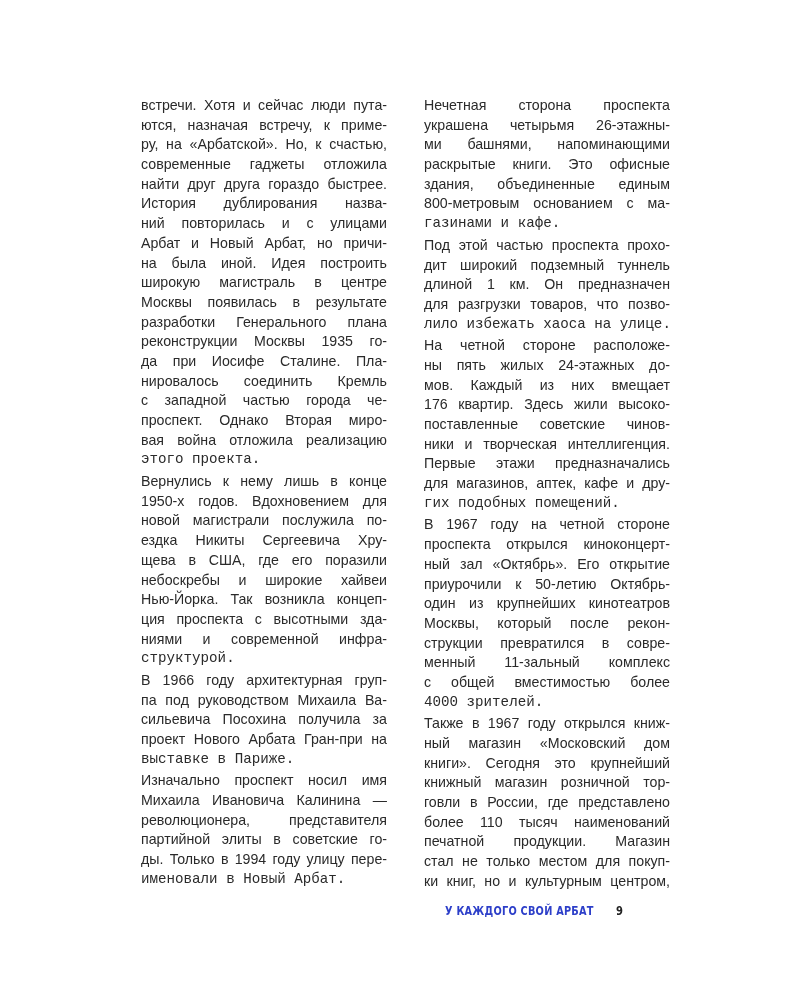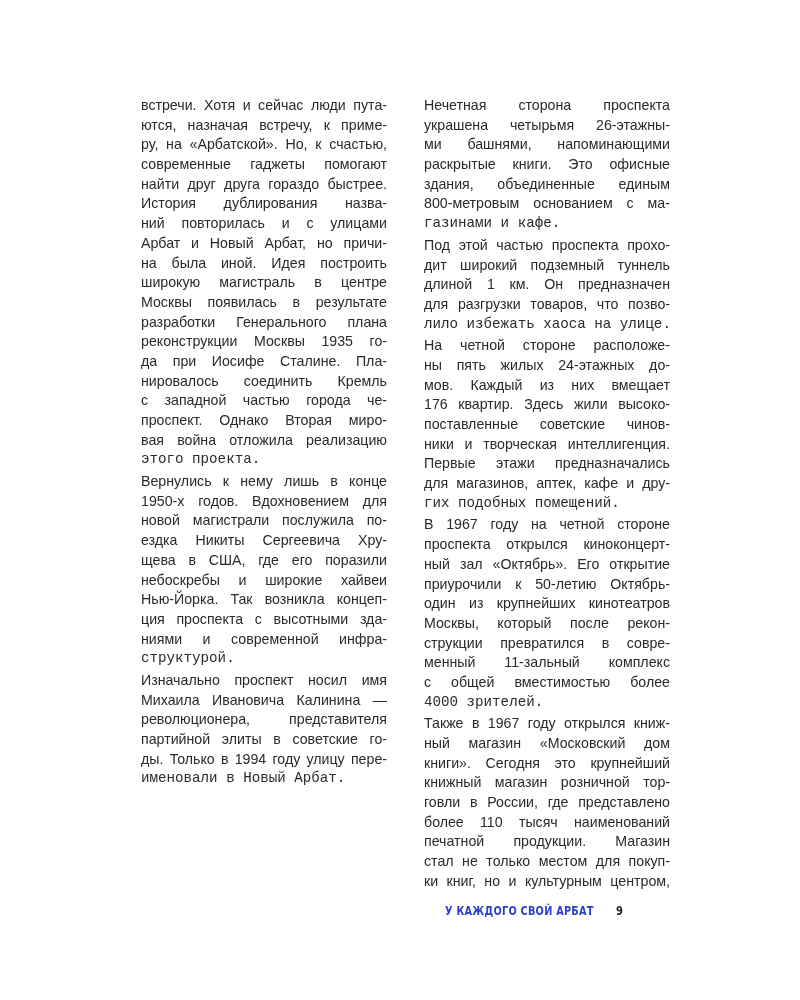--- a/index.html
+++ b/index.html
@@ -20,21 +20,21 @@
 </style>
 </head>
 <body>
 
 <div class="page">
   <div class="col col-left">
       <div class="para">
         <div class="line">встречи. Хотя и сейчас люди пута-</div>
         <div class="line">ются, назначая встречу, к приме-</div>
         <div class="line">ру, на «Арбатской». Но, к счастью,</div>
-        <div class="line">современные гаджеты помогают</div>
+        <div class="line">современные гаджеты отложила</div>
         <div class="line">найти друг друга гораздо быстрее.</div>
         <div class="line">История дублирования назва-</div>
         <div class="line">ний повторилась и с улицами</div>
         <div class="line">Арбат и Новый Арбат, но причи-</div>
         <div class="line">на была иной. Идея построить</div>
         <div class="line">широкую магистраль в центре</div>
         <div class="line">Москвы появилась в результате</div>
         <div class="line">разработки Генерального плана</div>
         <div class="line">реконструкции Москвы 1935 го-</div>
         <div class="line">да при Иосифе Сталине. Пла-</div>
@@ -48,20 +48,27 @@
         <div class="line">Вернулись к нему лишь в конце</div>
         <div class="line">1950-х годов. Вдохновением для</div>
         <div class="line">новой магистрали послужила по-</div>
         <div class="line">ездка Никиты Сергеевича Хру-</div>
         <div class="line">щева в США, где его поразили</div>
         <div class="line">небоскребы и широкие хайвеи</div>
         <div class="line">Нью-Йорка. Так возникла концеп-</div>
         <div class="line">ция проспекта с высотными зда-</div>
         <div class="line">ниями и современной инфра-</div>
         <div class="line last">структурой.</div>
+      </div>
+      <div class="para">
+        <div class="line">В 1966 году архитектурная груп-</div>
+        <div class="line">па под руководством Михаила Ва-</div>
+        <div class="line">сильевича Посохина получила за</div>
+        <div class="line">проект Нового Арбата Гран-при на</div>
+        <div class="line last">выставке в Париже.</div>
       </div>
       <div class="para">
         <div class="line">Изначально проспект носил имя</div>
         <div class="line">Михаила Ивановича Калинина —</div>
         <div class="line">революционера, представителя</div>
         <div class="line">партийной элиты в советские го-</div>
         <div class="line">ды. Только в 1994 году улицу пере-</div>
         <div class="line last">именовали в Новый Арбат.</div>
       </div>
     </div>

